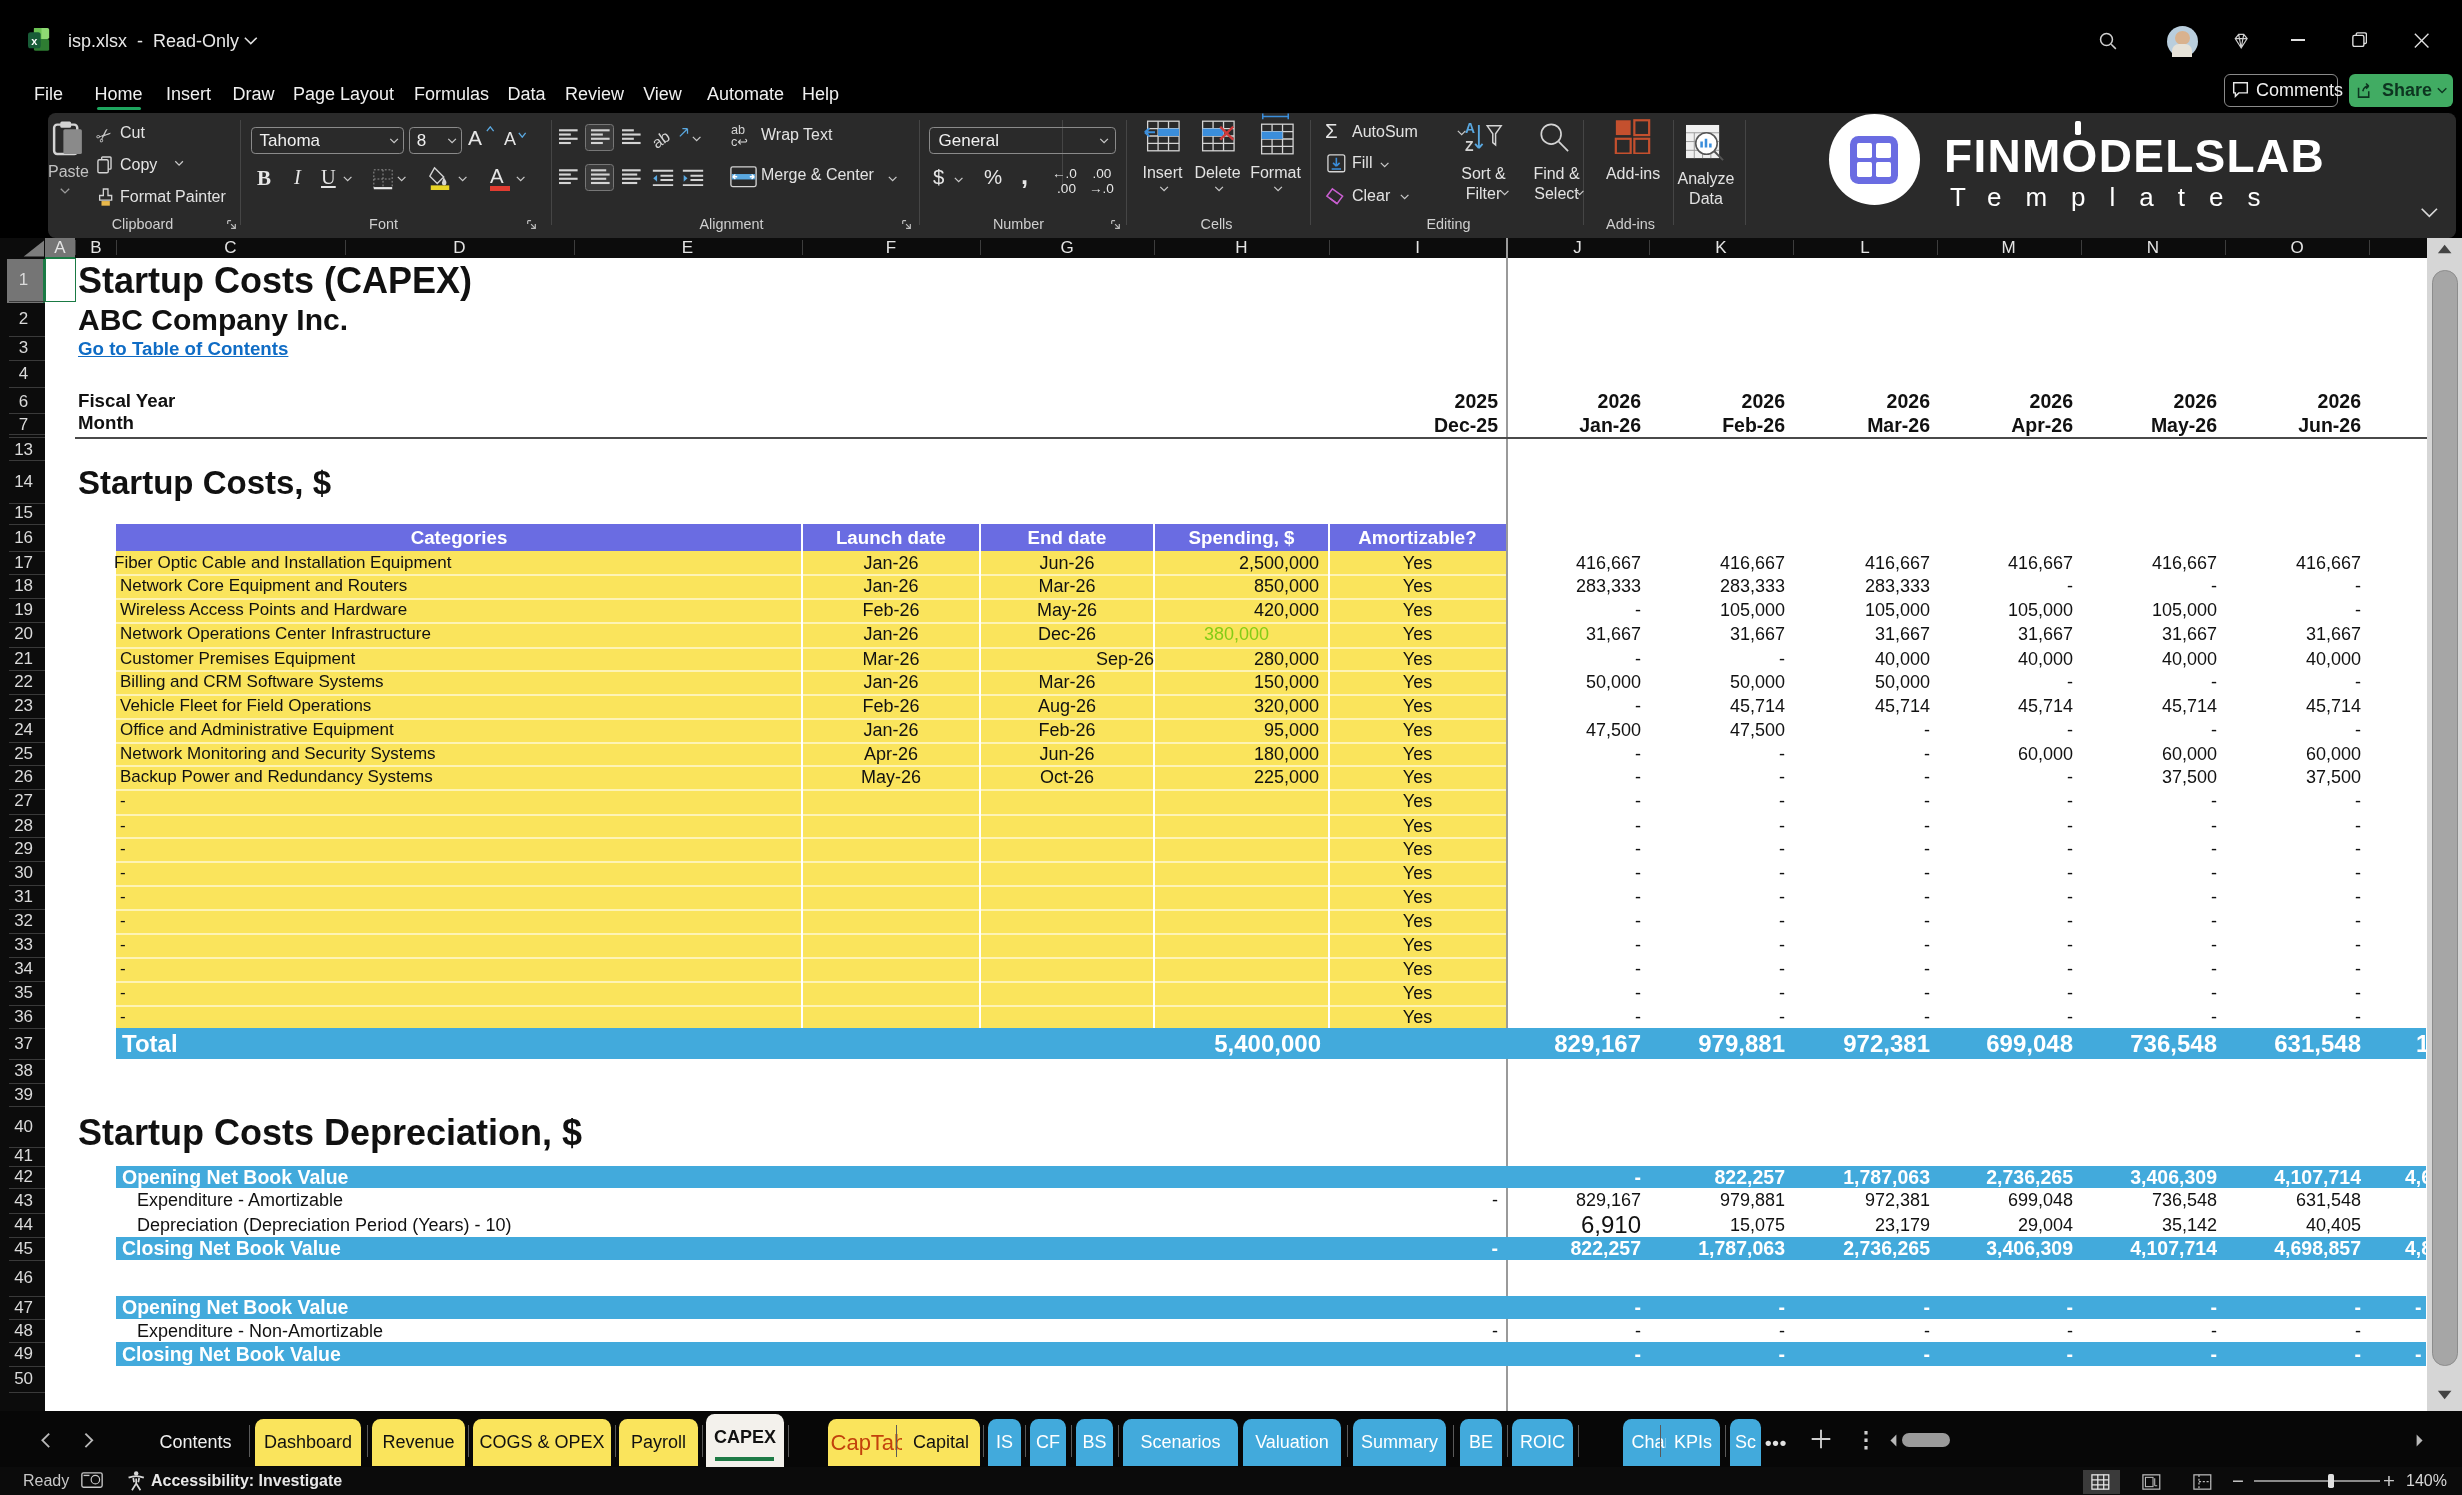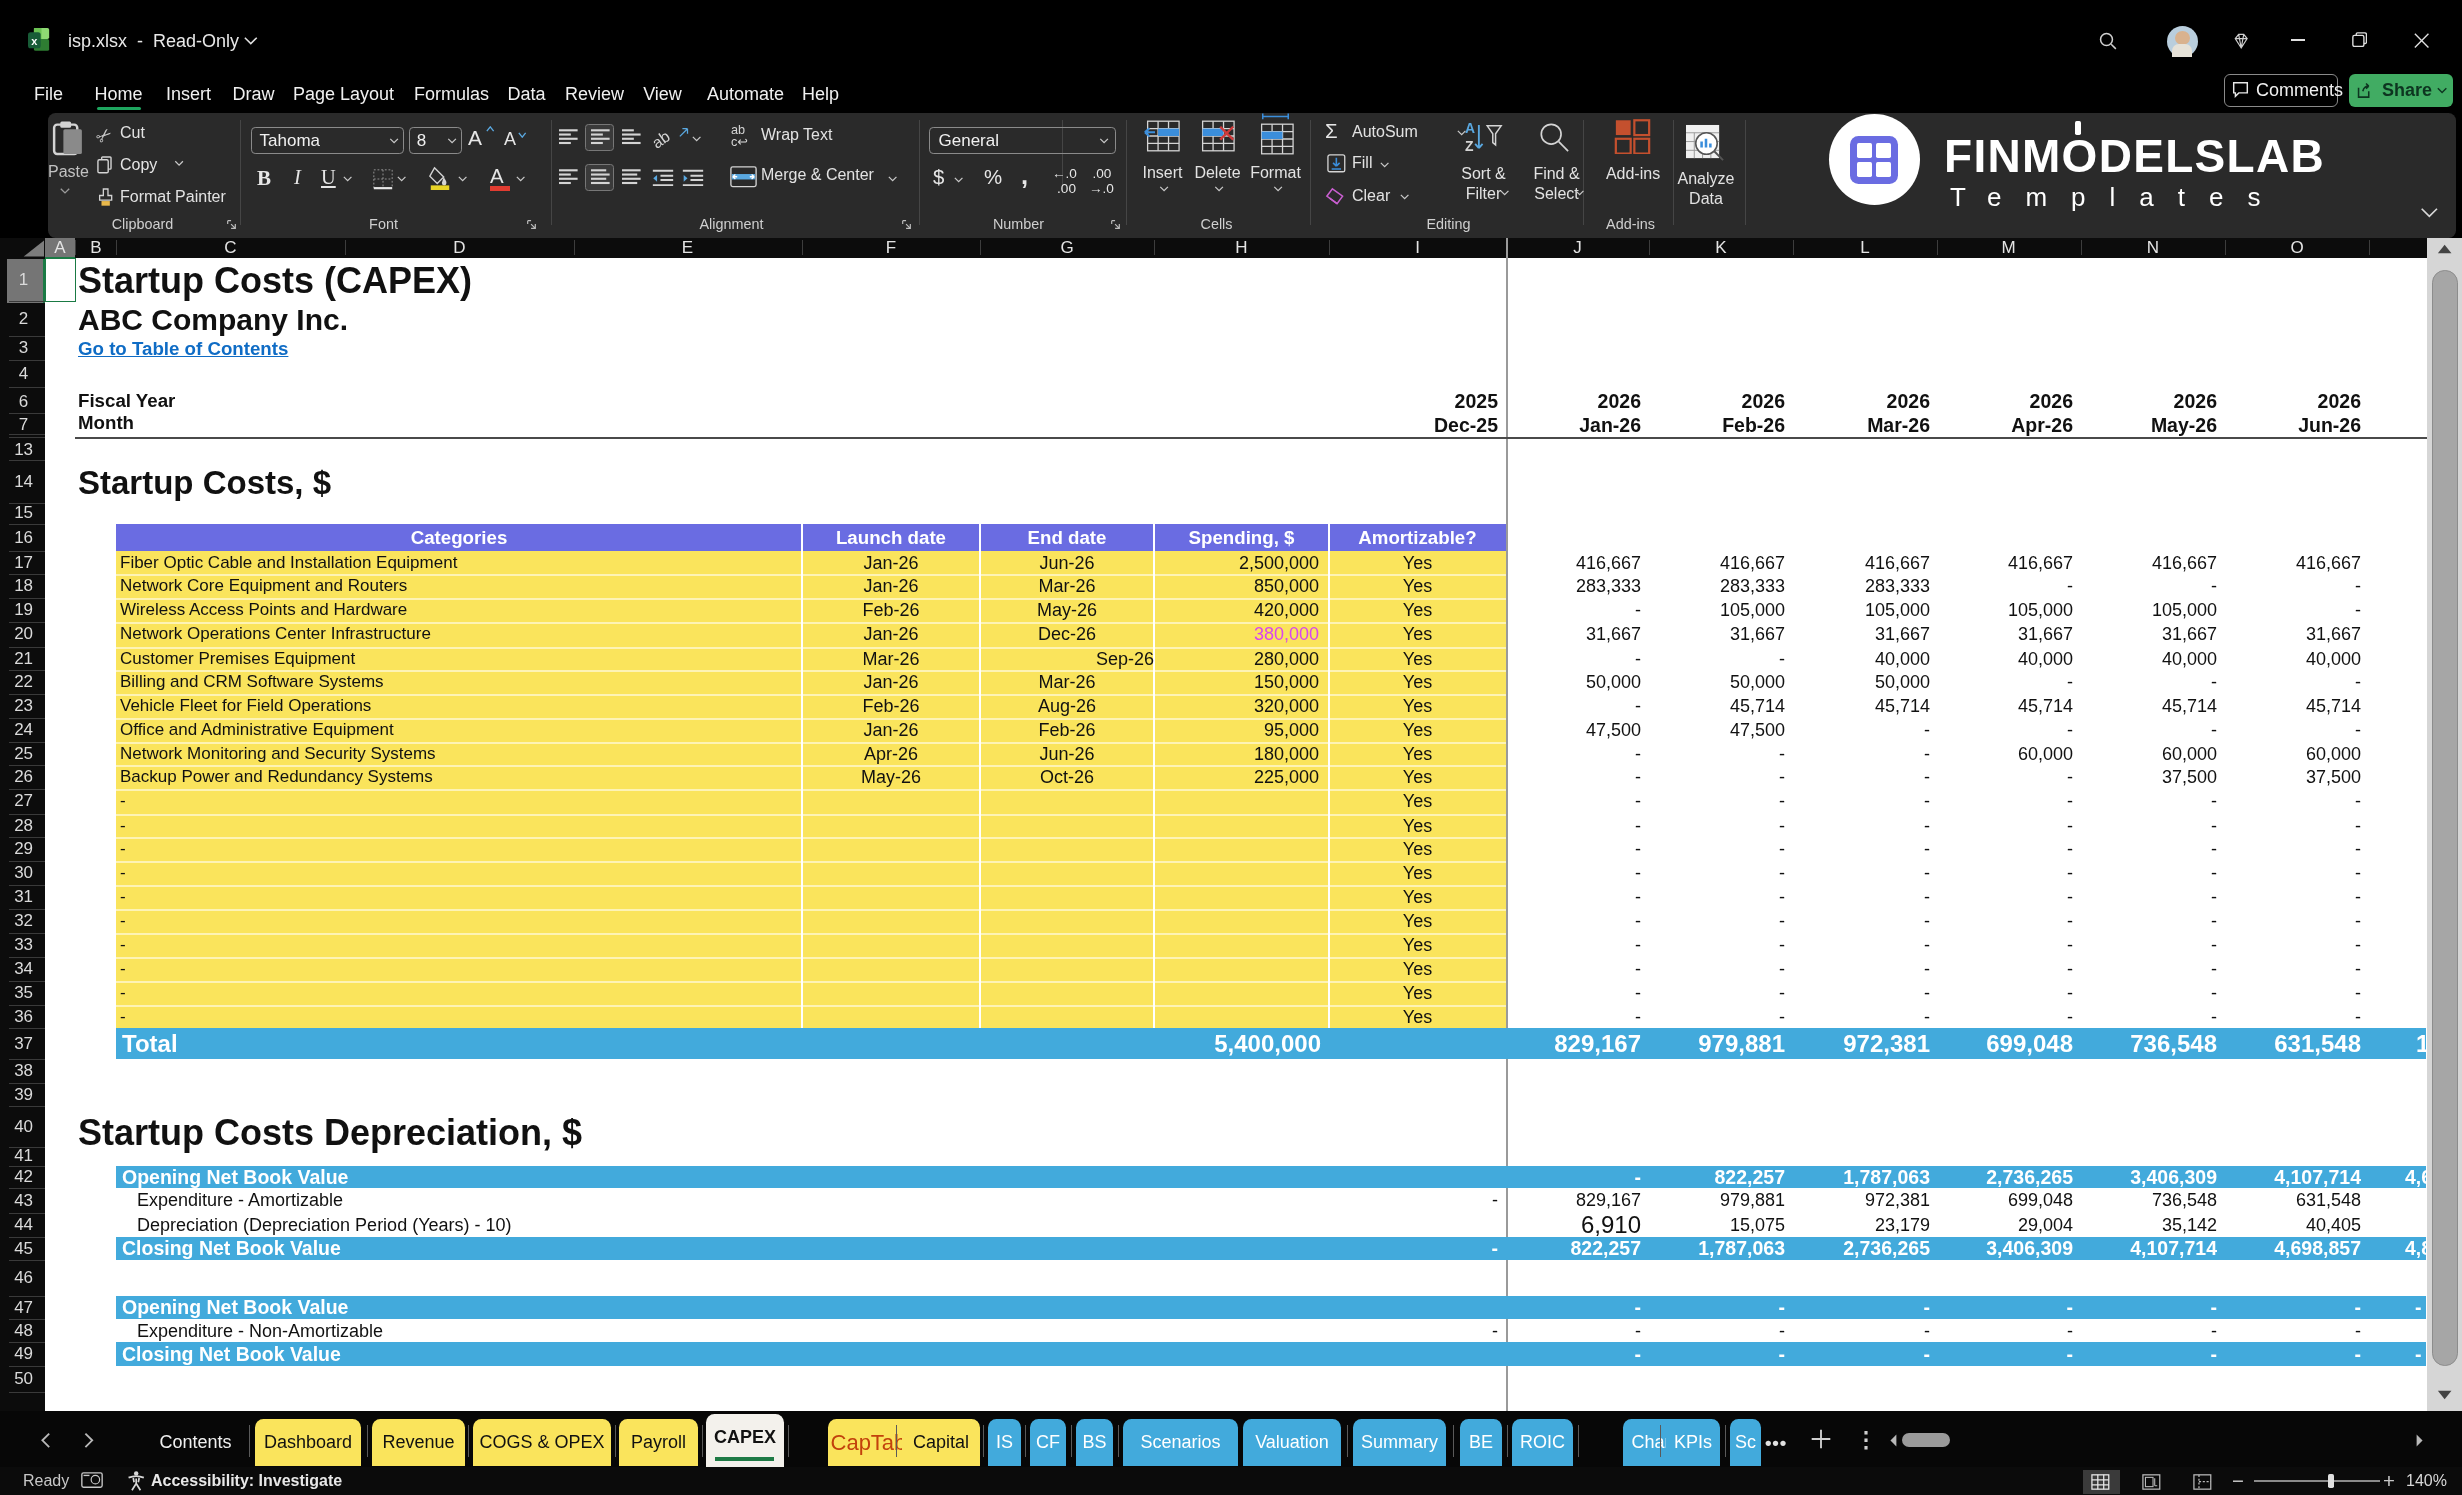--- a/index.html
+++ b/index.html
@@ -510,39 +510,39 @@
 <div style="position:absolute;left:116px;top:789px;width:1390px;height:1.7px;background:rgba(255,255,255,0.55);"></div>
 <div style="position:absolute;left:116px;top:814px;width:1390px;height:1.7px;background:rgba(255,255,255,0.55);"></div>
 <div style="position:absolute;left:116px;top:837px;width:1390px;height:1.7px;background:rgba(255,255,255,0.55);"></div>
 <div style="position:absolute;left:116px;top:861px;width:1390px;height:1.7px;background:rgba(255,255,255,0.55);"></div>
 <div style="position:absolute;left:116px;top:885px;width:1390px;height:1.7px;background:rgba(255,255,255,0.55);"></div>
 <div style="position:absolute;left:116px;top:909px;width:1390px;height:1.7px;background:rgba(255,255,255,0.55);"></div>
 <div style="position:absolute;left:116px;top:933px;width:1390px;height:1.7px;background:rgba(255,255,255,0.55);"></div>
 <div style="position:absolute;left:116px;top:957px;width:1390px;height:1.7px;background:rgba(255,255,255,0.55);"></div>
 <div style="position:absolute;left:116px;top:981px;width:1390px;height:1.7px;background:rgba(255,255,255,0.55);"></div>
 <div style="position:absolute;left:116px;top:1005px;width:1390px;height:1.7px;background:rgba(255,255,255,0.55);"></div>
-<div style="position:absolute;left:120px;top:551px;width:679px;height:24px;font-size:17px;color:#111;line-height:24px;">Fiber Optic Cable and Installation Equipment</div>
+<div style="position:absolute;left:114px;top:551px;width:679px;height:24px;font-size:17px;color:#111;line-height:24px;">Fiber Optic Cable and Installation Equipment</div>
 <div style="position:absolute;left:802px;top:551px;width:178px;height:24px;font-size:18px;color:#111;text-align:center;line-height:24px;">Jan-26</div>
 <div style="position:absolute;left:980px;top:551px;width:174px;height:24px;font-size:18px;color:#111;text-align:center;line-height:24px;">Jun-26</div>
 <div style="position:absolute;left:1154px;top:551px;width:165px;height:24px;font-size:18px;color:#111;text-align:right;line-height:24px;">2,500,000</div>
 <div style="position:absolute;left:1329px;top:551px;width:177px;height:24px;font-size:18px;color:#111;text-align:center;line-height:24px;">Yes</div>
 <div style="position:absolute;left:120px;top:574px;width:679px;height:24px;font-size:17px;color:#111;line-height:24px;">Network Core Equipment and Routers</div>
 <div style="position:absolute;left:802px;top:574px;width:178px;height:24px;font-size:18px;color:#111;text-align:center;line-height:24px;">Jan-26</div>
 <div style="position:absolute;left:980px;top:574px;width:174px;height:24px;font-size:18px;color:#111;text-align:center;line-height:24px;">Mar-26</div>
 <div style="position:absolute;left:1154px;top:574px;width:165px;height:24px;font-size:18px;color:#111;text-align:right;line-height:24px;">850,000</div>
 <div style="position:absolute;left:1329px;top:574px;width:177px;height:24px;font-size:18px;color:#111;text-align:center;line-height:24px;">Yes</div>
 <div style="position:absolute;left:120px;top:598px;width:679px;height:24px;font-size:17px;color:#111;line-height:24px;">Wireless Access Points and Hardware</div>
 <div style="position:absolute;left:802px;top:598px;width:178px;height:24px;font-size:18px;color:#111;text-align:center;line-height:24px;">Feb-26</div>
 <div style="position:absolute;left:980px;top:598px;width:174px;height:24px;font-size:18px;color:#111;text-align:center;line-height:24px;">May-26</div>
 <div style="position:absolute;left:1154px;top:598px;width:165px;height:24px;font-size:18px;color:#111;text-align:right;line-height:24px;">420,000</div>
 <div style="position:absolute;left:1329px;top:598px;width:177px;height:24px;font-size:18px;color:#111;text-align:center;line-height:24px;">Yes</div>
 <div style="position:absolute;left:120px;top:622px;width:679px;height:24.6px;font-size:17px;color:#111;line-height:24.6px;">Network Operations Center Infrastructure</div>
 <div style="position:absolute;left:802px;top:622px;width:178px;height:24.6px;font-size:18px;color:#111;text-align:center;line-height:24.6px;">Jan-26</div>
 <div style="position:absolute;left:980px;top:622px;width:174px;height:24.6px;font-size:18px;color:#111;text-align:center;line-height:24.6px;">Dec-26</div>
-<div style="position:absolute;left:1154px;top:622px;width:165px;height:24.6px;font-size:18px;color:#d946ef;text-align:right;line-height:24.6px;">380,000</div>
+<div style="position:absolute;left:1154px;top:622px;width:165px;height:24.6px;font-size:18px;color:#84cc16;text-align:center;line-height:24.6px;">380,000</div>
 <div style="position:absolute;left:1329px;top:622px;width:177px;height:24.6px;font-size:18px;color:#111;text-align:center;line-height:24.6px;">Yes</div>
 <div style="position:absolute;left:120px;top:647px;width:679px;height:24px;font-size:17px;color:#111;line-height:24px;">Customer Premises Equipment</div>
 <div style="position:absolute;left:802px;top:647px;width:178px;height:24px;font-size:18px;color:#111;text-align:center;line-height:24px;">Mar-26</div>
 <div style="position:absolute;left:980px;top:647px;width:174px;height:24px;font-size:18px;color:#111;text-align:right;line-height:24px;">Sep-26</div>
 <div style="position:absolute;left:1154px;top:647px;width:165px;height:24px;font-size:18px;color:#111;text-align:right;line-height:24px;">280,000</div>
 <div style="position:absolute;left:1329px;top:647px;width:177px;height:24px;font-size:18px;color:#111;text-align:center;line-height:24px;">Yes</div>
 <div style="position:absolute;left:120px;top:670px;width:679px;height:24px;font-size:17px;color:#111;line-height:24px;">Billing and CRM Software Systems</div>
 <div style="position:absolute;left:802px;top:670px;width:178px;height:24px;font-size:18px;color:#111;text-align:center;line-height:24px;">Jan-26</div>
 <div style="position:absolute;left:980px;top:670px;width:174px;height:24px;font-size:18px;color:#111;text-align:center;line-height:24px;">Mar-26</div>
 <div style="position:absolute;left:1154px;top:670px;width:165px;height:24px;font-size:18px;color:#111;text-align:right;line-height:24px;">150,000</div>

